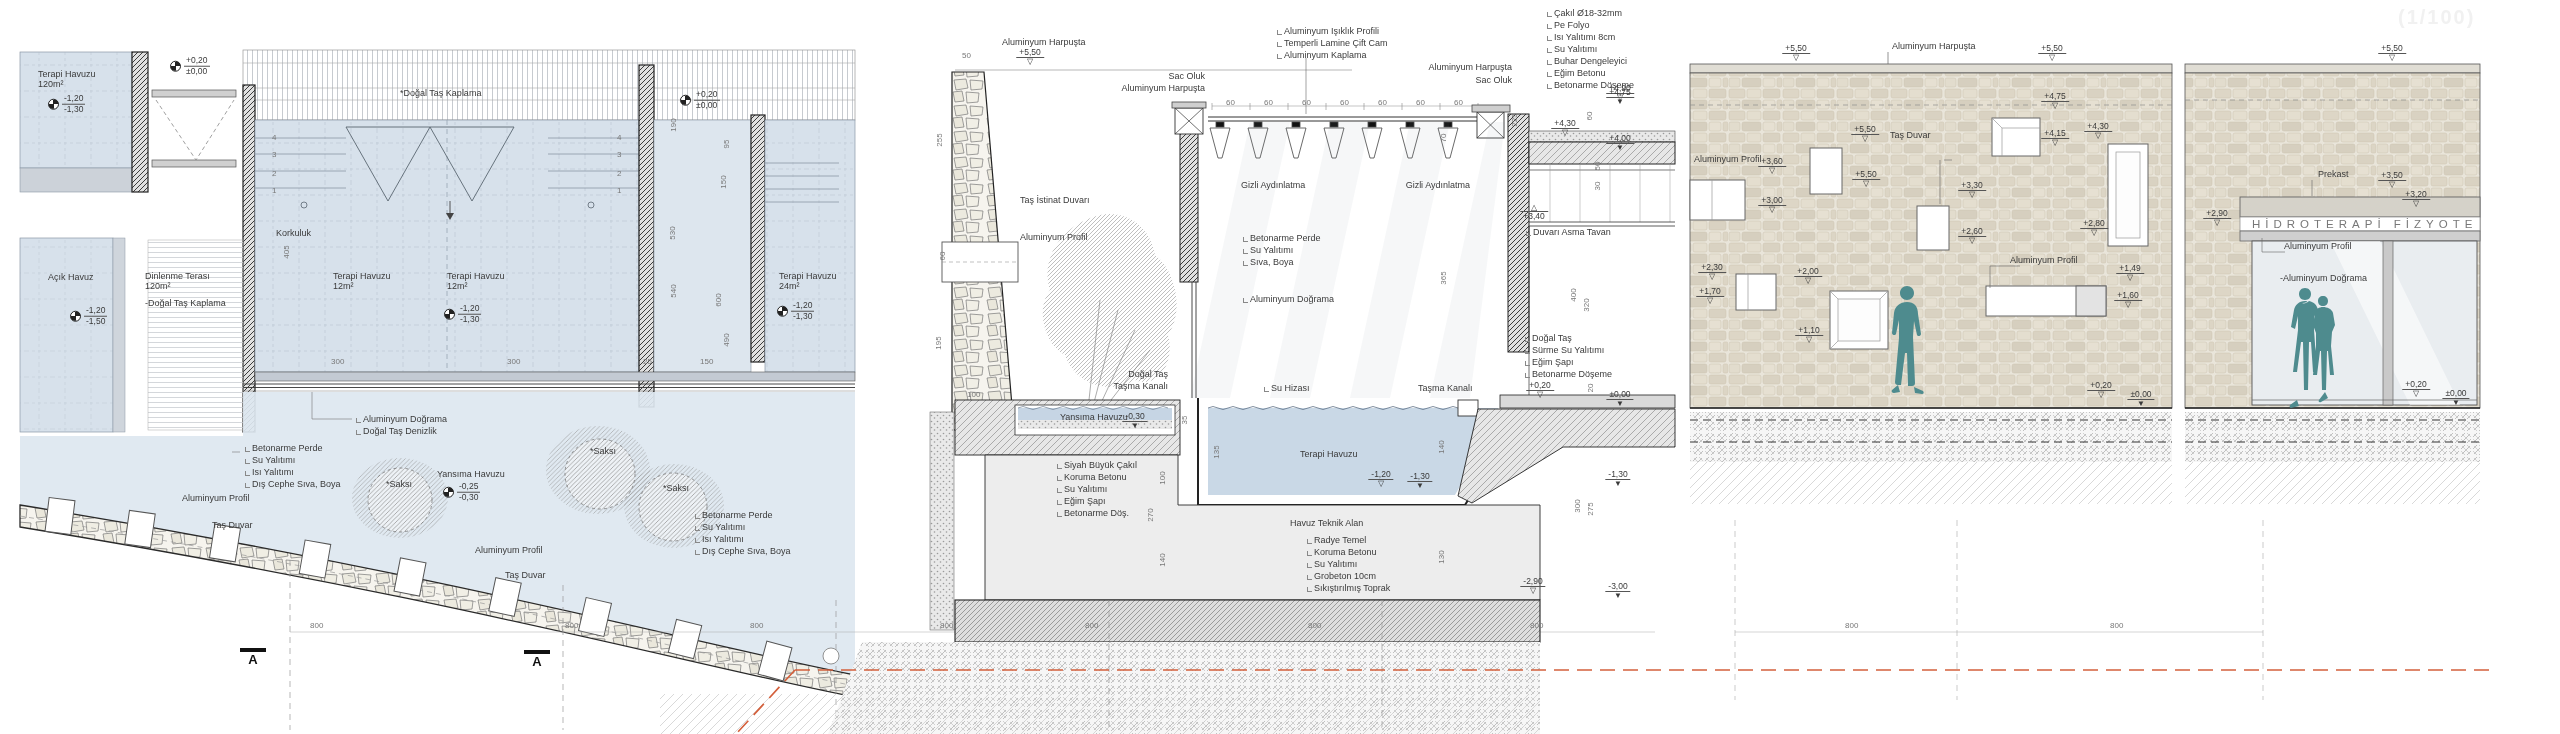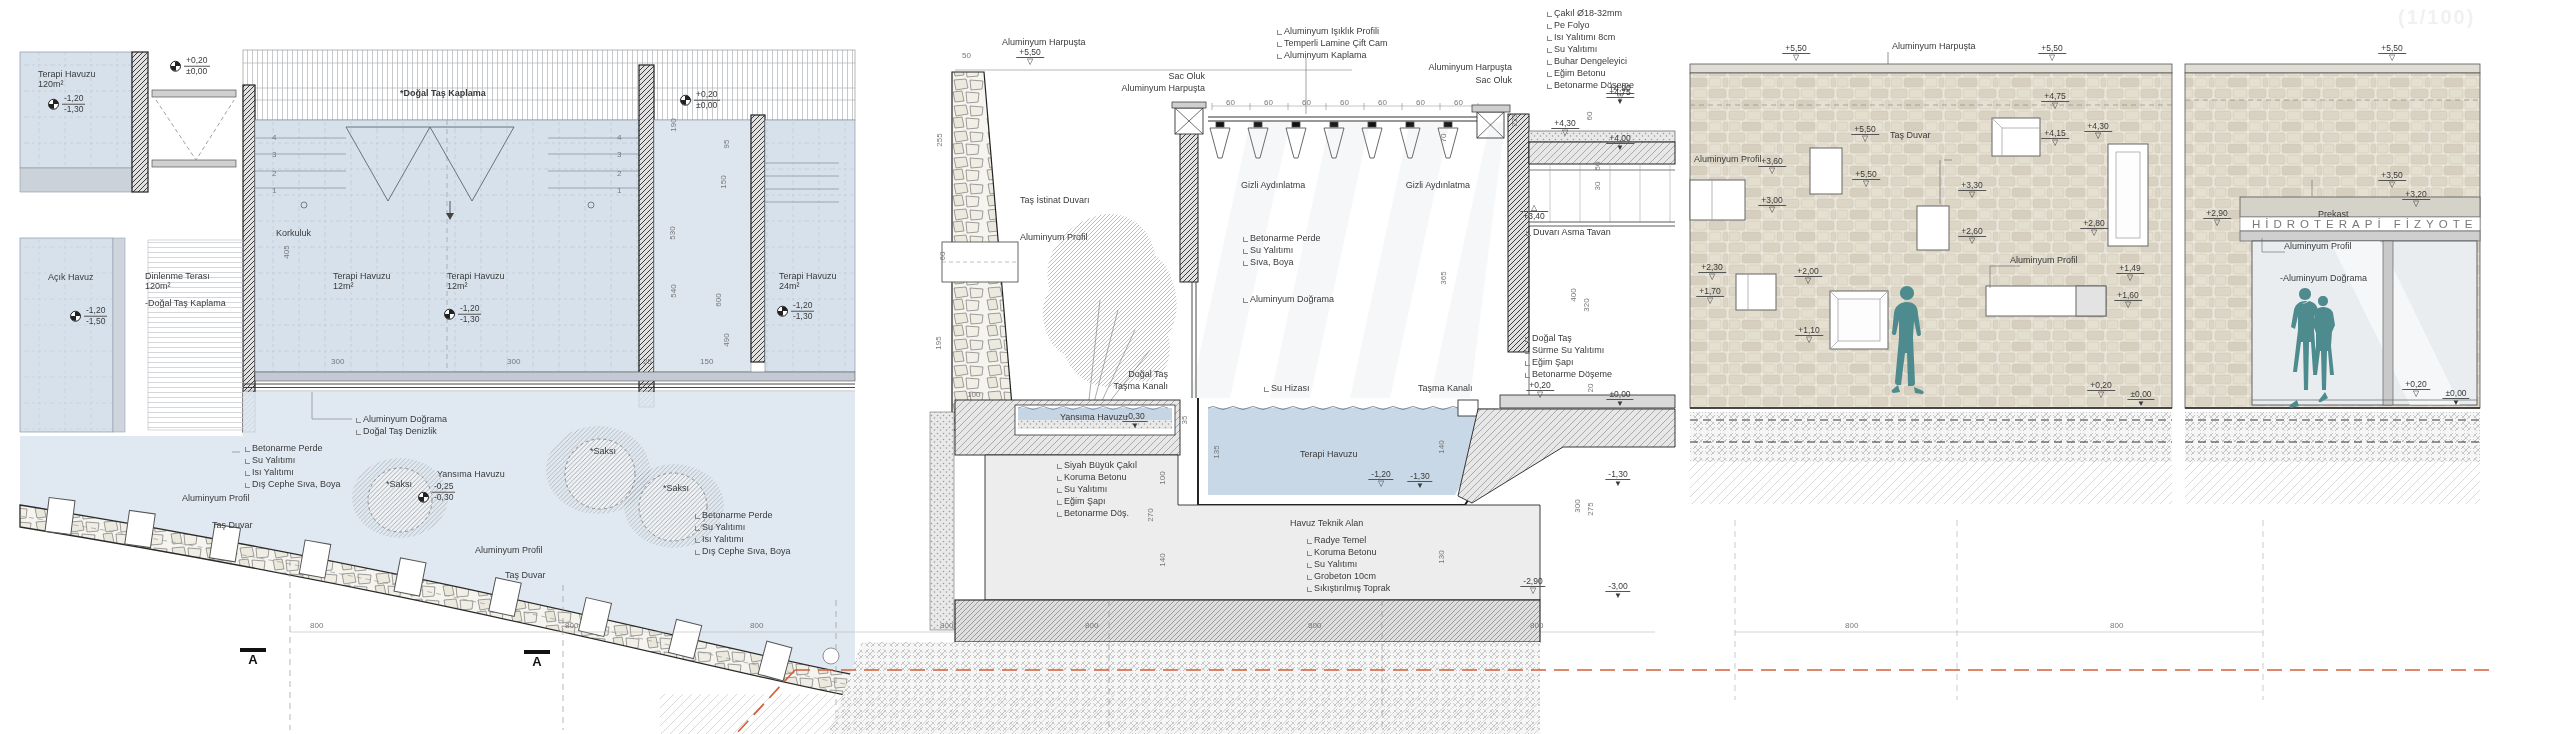--- a/index.html
+++ b/index.html
@@ -322,21 +322,21 @@
 
   <g>
     <path d="M795,670 H2497" stroke="#d4603c" stroke-width="1.7" stroke-dasharray="15,8" fill="none"></path>
     <path d="M795,670 L737,733" stroke="#d4603c" stroke-width="1.7" stroke-dasharray="15,8" fill="none"></path>
   </g>
 </svg>
 
 <div id="ann">
       <div class="lbl" style="left: 38px; top: 70px;">Terapi Havuzu</div>
       <div class="lbl" style="left: 38px; top: 80px;">120m²</div>
-      <div class="lbl" style="left: 400px; top: 89px; font-weight: bold;">*Doğal Taş Kaplama</div>
+      <div class="lbl" style="left: 400px; top: 89px;">*Doğal Taş Kaplama</div>
       <div class="lbl" style="left: 276px; top: 229px;">Korkuluk</div>
       <div class="lbl" style="left: 48px; top: 273px;">Açık Havuz</div>
       <div class="lbl" style="left: 145px; top: 272px;">Dinlenme Terası</div>
       <div class="lbl" style="left: 145px; top: 282px;">120m²</div>
       <div class="lbl" style="left: 145px; top: 299px;">-Doğal Taş Kaplama</div>
       <div class="lbl" style="left: 333px; top: 272px;">Terapi Havuzu</div>
       <div class="lbl" style="left: 333px; top: 282px;">12m²</div>
       <div class="lbl" style="left: 447px; top: 272px;">Terapi Havuzu</div>
       <div class="lbl" style="left: 447px; top: 282px;">12m²</div>
       <div class="lbl" style="left: 779px; top: 272px;">Terapi Havuzu</div>
@@ -401,21 +401,21 @@
       <div class="lbl" style="left: 1290px; top: 519px;">Havuz Teknik Alan</div>
       <div class="lbl s" style="left: 1306px; top: 536px;">Radye Temel</div>
       <div class="lbl s" style="left: 1306px; top: 548px;">Koruma Betonu</div>
       <div class="lbl s" style="left: 1306px; top: 560px;">Su Yalıtımı</div>
       <div class="lbl s" style="left: 1306px; top: 572px;">Grobeton 10cm</div>
       <div class="lbl s" style="left: 1306px; top: 584px;">Sıkıştırılmış Toprak</div>
       <div class="lbl" style="left: 1892px; top: 42px;">Aluminyum Harpuşta</div>
       <div class="lbl" style="left: 1694px; top: 155px;">Aluminyum Profil</div>
       <div class="lbl" style="left: 1890px; top: 131px;">Taş Duvar</div>
       <div class="lbl" style="left: 2010px; top: 256px;">Aluminyum Profil</div>
-      <div class="lbl" style="left: 2318px; top: 170px; margin-top: 40px;">Prekast</div>
+      <div class="lbl" style="left: 2318px; top: 170px;">Prekast</div>
       <div class="lbl" style="left: 2284px; top: 242px;">Aluminyum Profil</div>
       <div class="lbl" style="left: 2280px; top: 274px;">-Aluminyum Doğrama</div>
       <div class="lbl dim v" style="left: 287px; top: 252px;">405</div>
       <div class="lbl dim v" style="left: 674px; top: 125px;">190</div>
       <div class="lbl dim v" style="left: 727px; top: 144px;">95</div>
       <div class="lbl dim v" style="left: 673px; top: 233px;">530</div>
       <div class="lbl dim v" style="left: 724px; top: 182px;">150</div>
       <div class="lbl dim v" style="left: 674px; top: 291px;">540</div>
       <div class="lbl dim v" style="left: 719px; top: 300px;">600</div>
       <div class="lbl dim v" style="left: 727px; top: 340px;">490</div>
@@ -665,21 +665,21 @@
           <div>-1,30</div>
         </div>
       </div>
       <div class="plev" style="left: 777px; top: 311px;">
         <div class="pmark"></div>
         <div class="pvals">
           <div>-1,20</div>
           <div>-1,30</div>
         </div>
       </div>
-      <div class="plev" style="left: 418px; top: 492px; align-items: flex-end;">
+      <div class="plev" style="left: 443px; top: 492px;">
         <div class="pmark"></div>
         <div class="pvals">
           <div>-0,25</div>
           <div>-0,30</div>
         </div>
       </div>
       <div class="amark" style="left: 253px; top: 648px;">
         <div class="bar"></div>
         <div class="ltr">A</div>
       </div>

